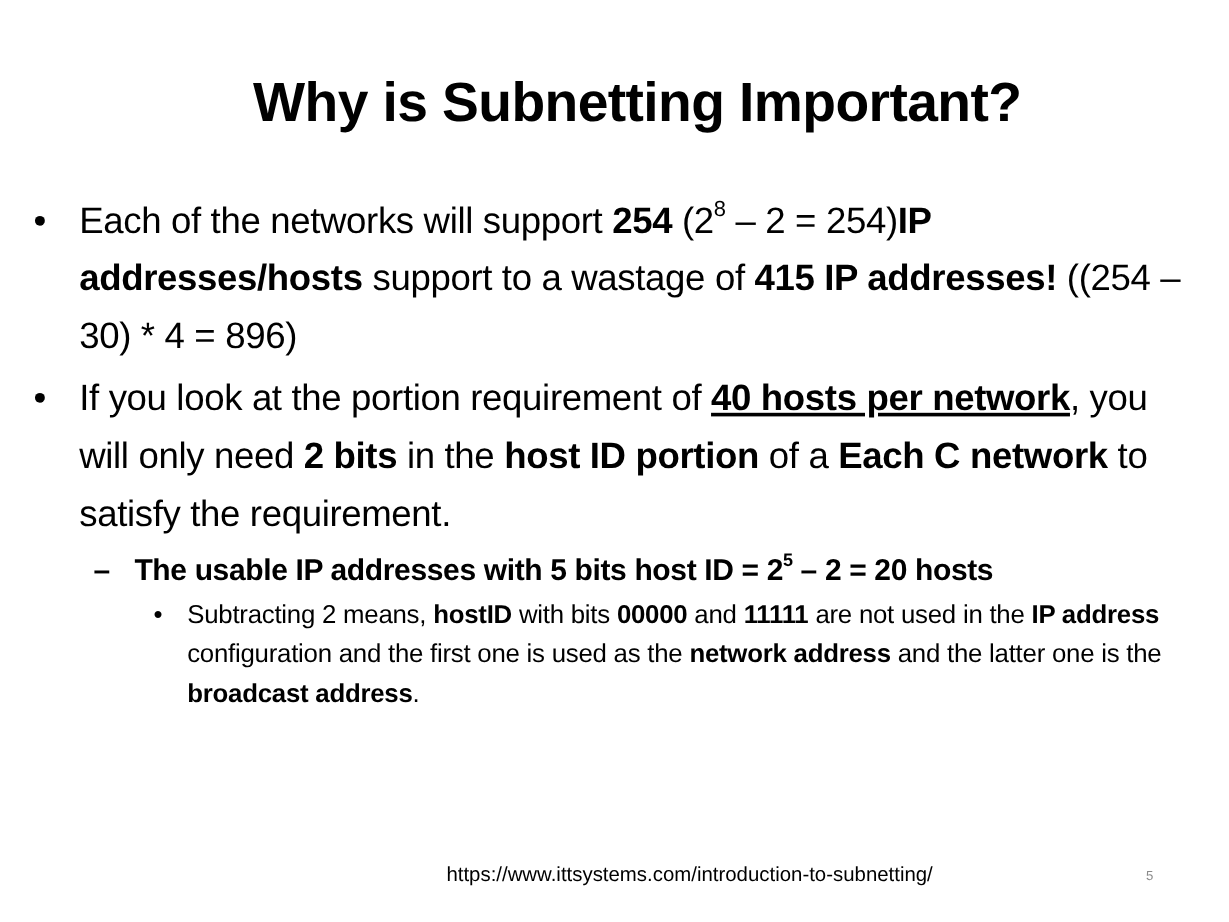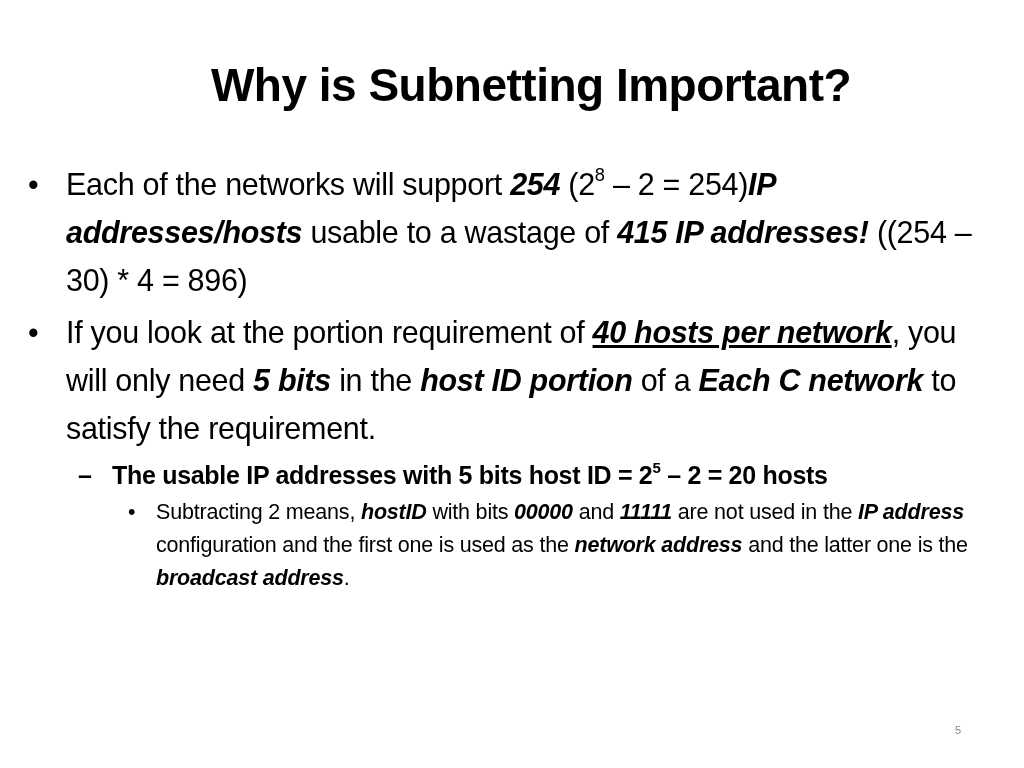--- a/index.html
+++ b/index.html
@@ -12,42 +12,43 @@
   .lvl1 { position: relative; padding-left: 38px; font-size: 30.5px; line-height: 48px;
           margin-bottom: 4px; letter-spacing: -0.3px; }
   .lvl1 .bullet { position: absolute; left: 0; top: 0; width: 38px; }
   .lvl2 { position: relative; padding-left: 84px; font-size: 25px; line-height: 38px;
           font-weight: bold; letter-spacing: -0.3px; margin-top: 2px; }
   .lvl2 .bullet { position: absolute; left: 50px; top: 0; }
   .lvl3 { position: relative; padding-left: 128px; font-size: 21.5px; line-height: 33px;
           letter-spacing: -0.2px; margin-top: 2px; width: 830px; }
   .lvl3 .bullet { position: absolute; left: 100px; top: 0; }
   sup { font-size: 0.6em; line-height: 0; vertical-align: 0.75em; }
-  .b { font-weight: bold; font-style: italic; }
+  .b { font-weight: bold; }
   .u { text-decoration: underline; }
   .footer-source { position: absolute; left: 372px; top: 719px; font-size: 17px; }
   .slide-number { position: absolute; left: 955px; top: 724px; font-size: 11px; color: #8a8a8a; }
 </style>
 </head>
 <body>
 
 <div class="slide">
   <div class="title">Why is Subnetting Important?</div>
   <div class="content">
     <div class="lvl1">
       <span class="bullet">•</span>
-      <span class="runs"><span>Each of the networks will support </span><span class="b">254</span><span> (2</span><sup>8</sup><span> – 2 = 254)</span><span class="b">IP addresses/hosts</span><span> usable to a wastage of </span><span class="b">415 IP addresses!</span><span> ((254 – 30) * 4 = 896)</span></span>
+      <span class="runs"><span>Each of the networks will support </span><span class="b">254</span><span> (2</span><sup>8</sup><span> – 2 = 254)</span><span class="b">IP addresses/hosts</span><span> support to a wastage of </span><span class="b">415 IP addresses!</span><span> ((254 – 30) * 4 = 896)</span></span>
     </div>
     <div class="lvl1">
       <span class="bullet">•</span>
-      <span class="runs"><span>If you look at the portion requirement of </span><span class="b u">40 hosts per network</span><span>, you will only need </span><span class="b">5 bits</span><span> in the </span><span class="b">host ID portion</span><span> of a </span><span class="b">Each C network</span><span> to satisfy the requirement.</span></span>
+      <span class="runs"><span>If you look at the portion requirement of </span><span class="b u">40 hosts per network</span><span>, you will only need </span><span class="b">2 bits</span><span> in the </span><span class="b">host ID portion</span><span> of a </span><span class="b">Each C network</span><span> to satisfy the requirement.</span></span>
     </div>
     <div class="lvl2">
       <span class="bullet">–</span>
       <span class="runs"><span>The usable IP addresses with 5 bits host ID = 2</span><sup>5</sup><span> – 2 = 20 hosts</span></span>
     </div>
     <div class="lvl3">
       <span class="bullet">•</span>
       <span class="runs"><span>Subtracting 2 means, </span><span class="b">hostID</span><span> with bits </span><span class="b">00000</span><span> and </span><span class="b">11111</span><span> are not used in the </span><span class="b">IP address</span><span> configuration and the first one is used as the </span><span class="b">network address</span><span> and the latter one is the </span><span class="b">broadcast address</span><span>.</span></span>
     </div>
   </div>
+  <div class="footer-source">https://www.ittsystems.com/introduction-to-subnetting/</div>
   <div class="slide-number">5</div>
 </div>
 
 </body></html>

